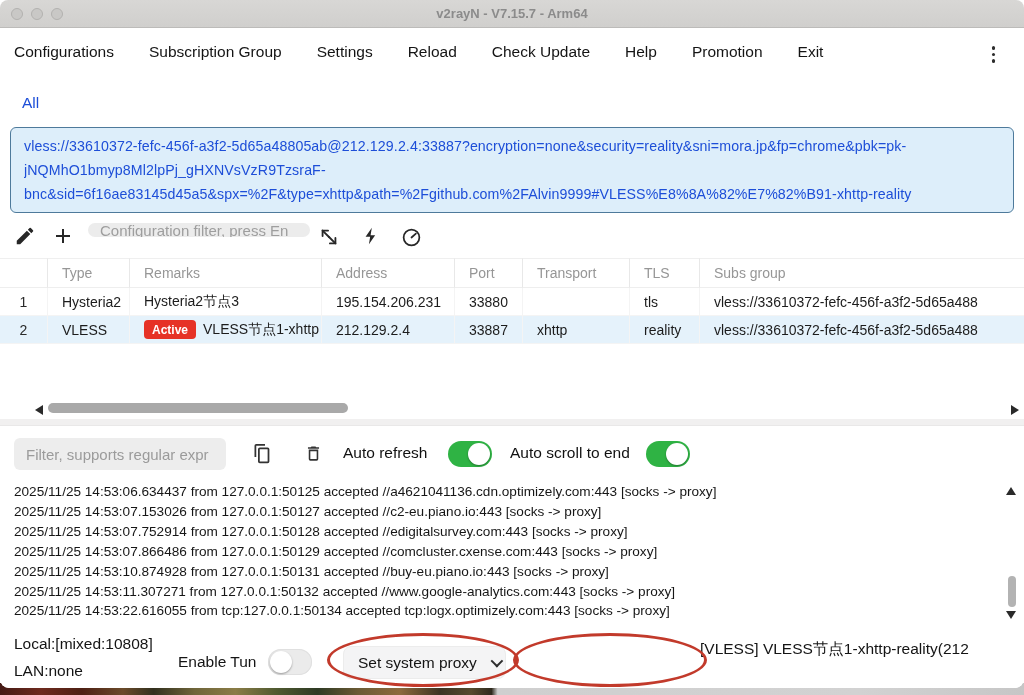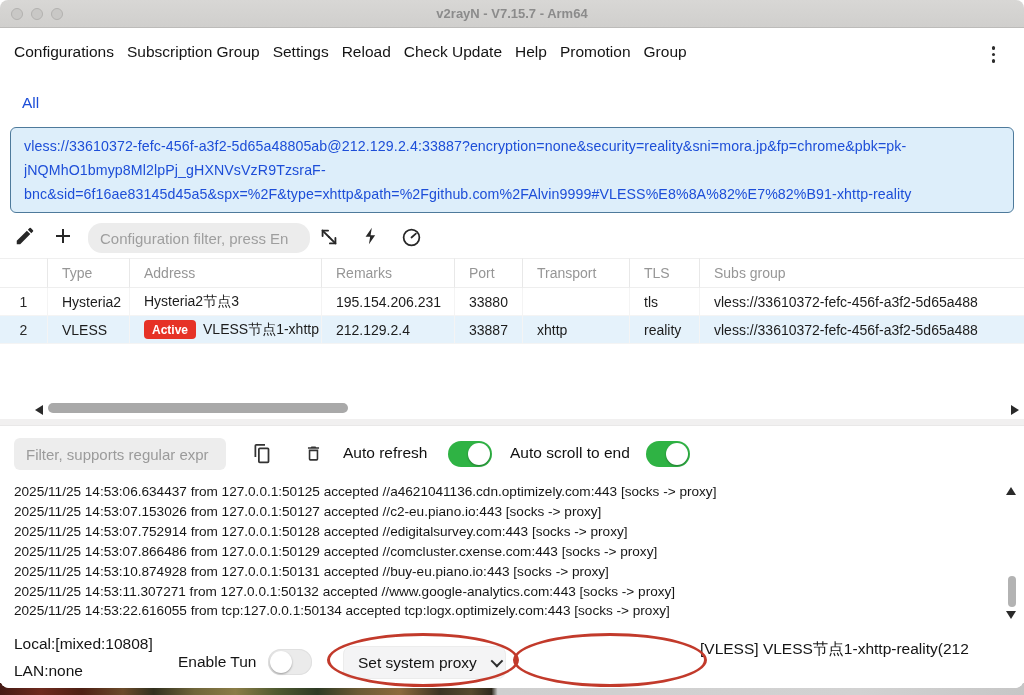--- a/index.html
+++ b/index.html
@@ -20,39 +20,39 @@
   .titlebar { position:absolute; left:0; top:0; width:100%; height:28px;
     background:linear-gradient(#d8d7d5,#d0cfcd); border-bottom:1px solid #bcbbb9; }
   .traffic { position:absolute; top:8px; width:12px; height:12px; border-radius:50%;
     background:#c9c8c6; border:1px solid #b2b1af; }
   .t1{left:11px;} .t2{left:31px;} .t3{left:51px;}
   .win-title { position:absolute; left:0; right:0; top:0; height:28px; line-height:28px;
     text-align:center; font-size:13px; font-weight:700; color:#8b8b8b; }
 
   
   .menubar { position:absolute; left:0; top:29px; width:100%; height:46px; background:#fff;
-    display:flex; align-items:center; padding-left:14px; gap:13px; }
+    display:flex; align-items:center; padding-left:14px; gap:35px; }
   .menu-item { font-size:15.5px; color:#141414; white-space:nowrap; cursor:default; }
   .kebab { position:absolute; right:26px; top:14px; display:flex; flex-direction:column; gap:3px; padding:3px; }
   .kebab i { width:3.5px; height:3.5px; border-radius:50%; background:#2d2d2d; }
 
   .tab-all { position:absolute; left:22px; top:94px; font-size:15.5px; color:#1d4ed8; }
 
   
   .share-box { position:absolute; left:10px; top:127px; width:1004px; height:86px;
     background:#ddeefa; border:1.5px solid #4e7a9b; border-radius:6px; padding:6px 13px;
     overflow:hidden; }
   .share-line { font-size:14.2px; line-height:24px; color:#1d4ed8; letter-spacing:.1px;
     white-space:nowrap; overflow:hidden; }
 
   
   .toolbar { position:absolute; left:0; top:220px; width:100%; height:38px; }
   .icon-btn { position:absolute; display:flex; align-items:center; justify-content:center;
     width:26px; height:26px; }
-  .cfg-filter { position:absolute; left:88px; top:3px; width:222px; height:30px;
+  .cfg-filter { position:absolute; left:88px; top:3px; width:222px; height:14px;
     background:#ececec; border:none; border-radius:14px; padding:0 12px; font-size:15px;
     color:#333; font-family:inherit; }
   .cfg-filter::placeholder { color:#9e9e9e; }
 
   
   .grid { position:absolute; left:0; top:258px; width:1024px; }
   .grid-row { display:grid; grid-template-columns:48px 82px 192px 133px 68px 107px 70px minmax(0,1fr); }
   .g-head { height:30px; }
   .g-head .cell { color:#969696; font-size:14px; border-top:1px solid #efefef;
     border-bottom:1px solid #eeeeee; border-right:1px solid #e8e8e8; }
@@ -130,21 +130,21 @@
     </div>
 
     <div class="menubar">
       <span class="menu-item">Configurations</span>
       <span class="menu-item">Subscription Group</span>
       <span class="menu-item">Settings</span>
       <span class="menu-item">Reload</span>
       <span class="menu-item">Check Update</span>
       <span class="menu-item">Help</span>
       <span class="menu-item">Promotion</span>
-      <span class="menu-item">Group</span>
+      <span class="menu-item">Exit</span>
       <span class="kebab">
           <i></i>
           <i></i>
           <i></i>
         </span>
     </div>
 
     <div class="tab-all">All</div>
 
     <div class="share-box">
@@ -183,22 +183,22 @@
           <circle cx="12" cy="12" r="9"></circle>
             <path d="M12 12 L17 7.5"></path>
         </svg>
       </span>
     </div>
 
     <div class="grid">
       <div class="grid-row g-head">
         <div class="cell num"></div>
         <div class="cell">Type</div>
+        <div class="cell">Remarks</div>
         <div class="cell">Address</div>
-        <div class="cell">Remarks</div>
         <div class="cell">Port</div>
         <div class="cell">Transport</div>
         <div class="cell">TLS</div>
         <div class="cell">Subs group</div>
       </div>
       <div class="grid-row g-body">
         <div class="cell num">1</div>
         <div class="cell">Hysteria2</div>
         <div class="cell">Hysteria2节点3</div>
         <div class="cell">195.154.206.231</div>

